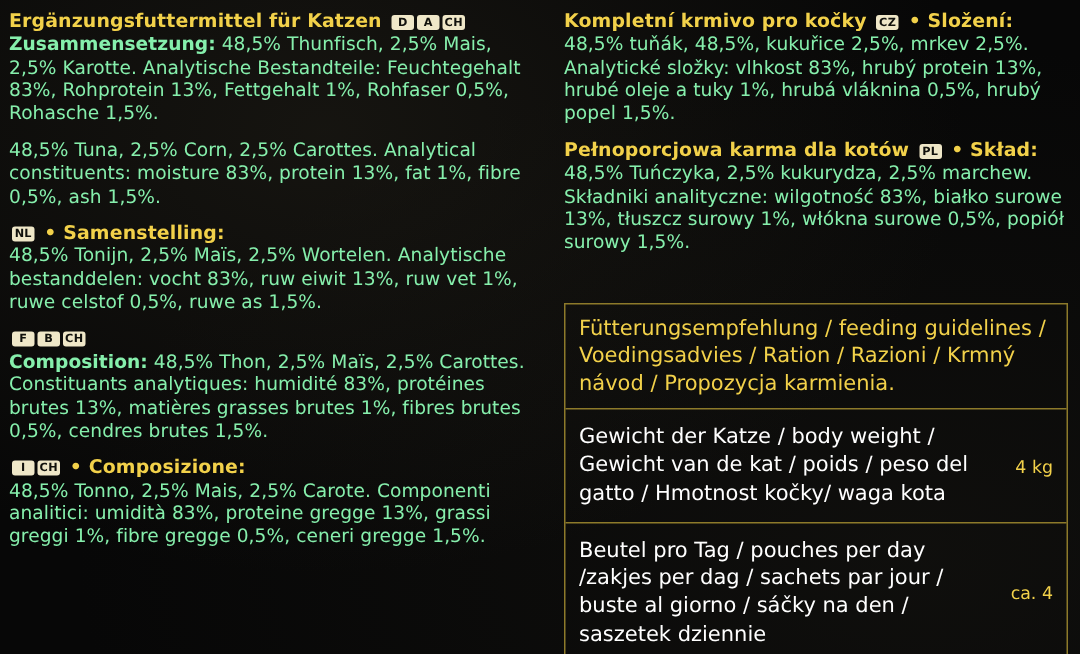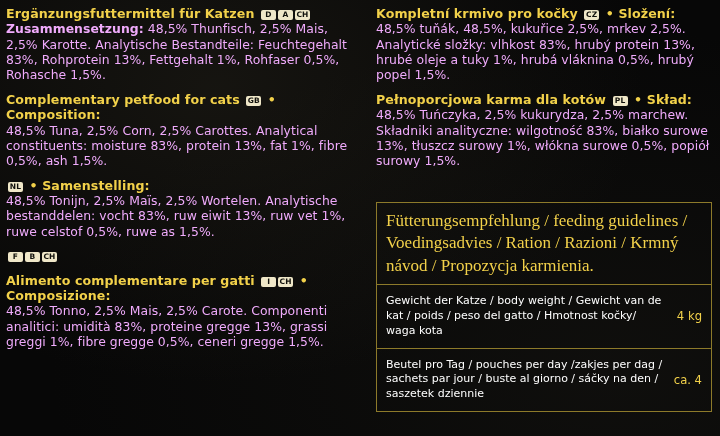--- a/index.html
+++ b/index.html
@@ -36,21 +36,21 @@
   .block { margin-bottom: 9px; }
 
   .heading {
     color: #f2d14a;
     font-weight: bold;
     font-size: 12.6px;
     line-height: 1.22;
     letter-spacing: 0.1px;
   }
   .body {
-    color: #f0abfc;
+    color: #86efac;
     font-size: 12.4px;
     line-height: 1.24;
     letter-spacing: 0.05px;
   }
   .body b { font-weight: bold; }
 
   
   .flags {
     display: inline-flex;
     gap: 2px;
@@ -77,37 +77,36 @@
   .panel {
     position: absolute;
     left: 376px;
     width: 336px;
     border: 1px solid #8d7a2a;
     box-sizing: border-box;
   }
   .panel-head {
     padding: 7px 9px 7px 9px;
     color: #f2d14a;
-    font-size: 17px;
+    font-size: 14px;
     line-height: 1.32;
     border-bottom: 1px solid #8d7a2a;
-    font-family: Liberation Serif, serif;
   }
   .panel-row {
     display: flex;
     align-items: center;
     justify-content: space-between;
     padding: 9px 9px 9px 9px;
     border-bottom: 1px solid #8d7a2a;
     gap: 8px;
   }
   .panel-row:last-child { border-bottom: none; }
   .panel-row .label {
     color: #ffffff;
-    font-size: 11px;
+    font-size: 14px;
     line-height: 1.34;
     flex: 1 1 auto;
   }
   .panel-row .value {
     color: #f2d14a;
     font-size: 11.6px;
     white-space: nowrap;
     flex: 0 0 auto;
     text-align: left;
   }
@@ -125,27 +124,20 @@
         <span class="flags">
           <span class="flag">D</span>
           <span class="flag">A</span>
           <span class="flag">CH</span>
         </span>
       </div>
       <div class="body"><b>Zusammensetzung:</b><span> 48,5% Thunfisch, 2,5% Mais, 2,5% Karotte. Analytische Bestandteile: Feuchtegehalt 83%, Rohprotein 13%, Fettgehalt 1%, Rohfaser 0,5%, Rohasche 1,5%.</span></div>
     </div>
 
     <div class="block">
-      <div class="heading">
-        <span>Complementary petfood for cats</span>
-        <span class="flags">
-          <span class="flag">GB</span>
-        </span>
-        <span> • Composition:</span>
-      </div>
       <div class="body">48,5% Tuna, 2,5% Corn, 2,5% Carottes. Analytical constituents: moisture 83%, protein 13%, fat 1%, fibre 0,5%, ash 1,5%.</div>
     </div>
 
     <div class="block">
       <div class="heading">
         <span class="flags">
           <span class="flag">NL</span>
         </span>
         <span> • Samenstelling:</span>
       </div>
@@ -153,25 +145,25 @@
     </div>
 
     <div class="block">
       <div class="heading">
         <span class="flags">
           <span class="flag">F</span>
           <span class="flag">B</span>
           <span class="flag">CH</span>
         </span>
       </div>
-    </div>
-
-    <div class="block">
-      <div class="heading">
-        <span>Alimento complementare per gatti</span>
+      <div class="body"><b>Composition:</b><span> 48,5% Thon, 2,5% Maïs, 2,5% Carottes. Constituants analytiques: humidité 83%, protéines brutes 13%, matières grasses brutes 1%, fibres brutes 0,5%, cendres brutes 1,5%.</span></div>
+    </div>
+
+    <div class="block">
+      <div class="heading">
         <span class="flags">
           <span class="flag">I</span>
           <span class="flag">CH</span>
         </span>
         <span> • Composizione:</span>
       </div>
       <div class="body">48,5% Tonno, 2,5% Mais, 2,5% Carote. Componenti analitici: umidità 83%, proteine gregge 13%, grassi greggi 1%, fibre gregge 0,5%, ceneri gregge 1,5%.</div>
     </div>
 
   </div>

